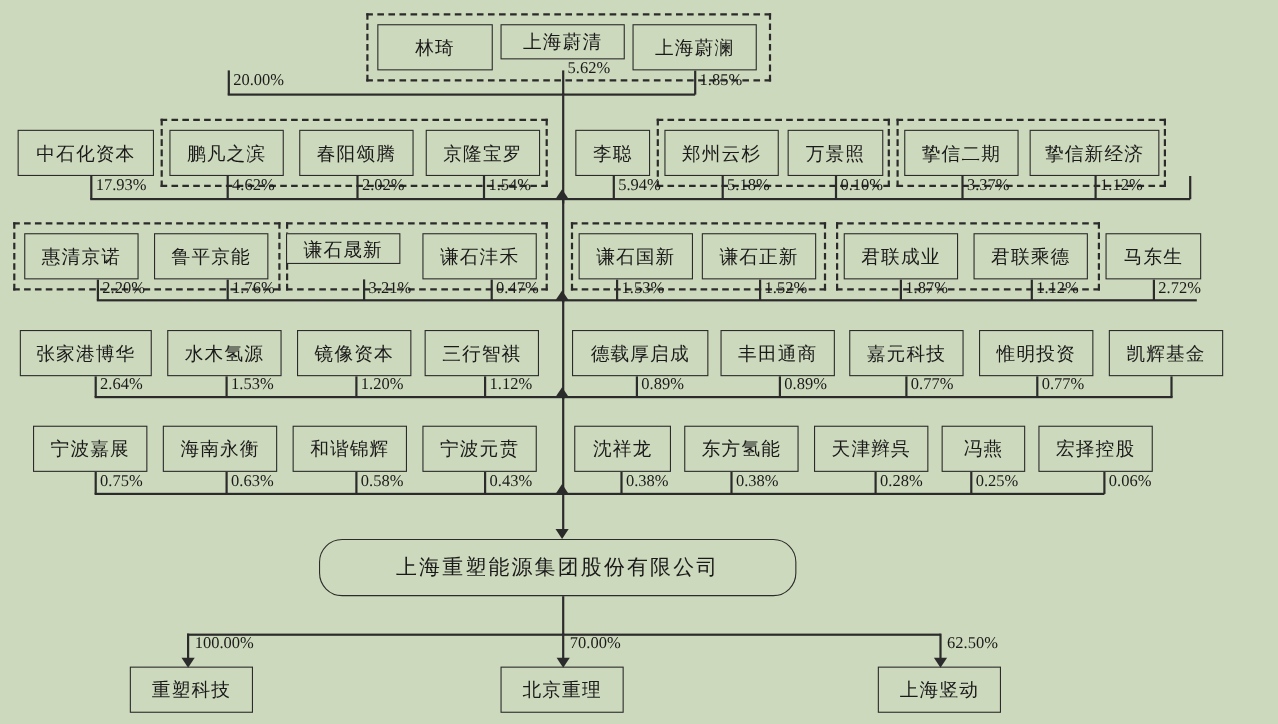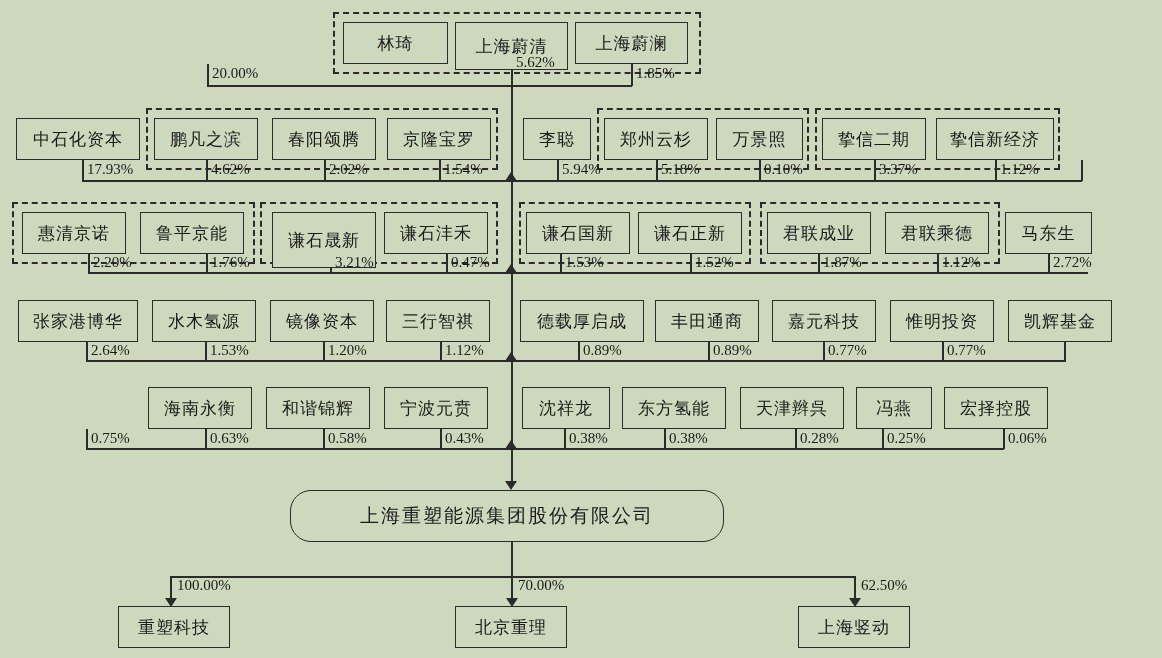--- a/index.html
+++ b/index.html
@@ -71,21 +71,21 @@
 </head>
 <body>
 
 <div id="stage">
 
   <div class="grp" style="left:333px;top:12px;width:368px;height:62px;"></div>
 
   <div class="box" style="left:343px;top:22px;width:105px;height:42px;">
     <span>林琦</span>
   </div>
-  <div class="box" style="left:455px;top:22px;width:113px;height:48px;">
+  <div class="box" style="left:455px;top:22px;width:113px;height:32px;">
     <span>上海蔚清</span>
   </div>
   <div class="box" style="left:575px;top:22px;width:113px;height:42px;">
     <span>上海蔚澜</span>
   </div>
 
   <div class="ln vln" style="left:207px;top:0;width:0;height:0;"></div>
   <div class="ln vln" style="left:207.5px;top:0;height:0;"></div>
   <div class="ln vln" style="left:207.5px;top:0px;height:0px;"></div>
 
@@ -170,21 +170,21 @@
   <div class="grp" style="left:260px;top:202px;width:238px;height:62px;"></div>
   <div class="grp" style="left:519px;top:202px;width:232px;height:62px;"></div>
   <div class="grp" style="left:760px;top:202px;width:240px;height:62px;"></div>
 
   <div class="box" style="left:22px;top:212px;width:104px;height:42px;">
     <span>惠清京诺</span>
   </div>
   <div class="box" style="left:140px;top:212px;width:104px;height:42px;">
     <span>鲁平京能</span>
   </div>
-  <div class="box" style="left:272px;top:212px;width:104px;height:56px;">
+  <div class="box" style="left:260px;top:212px;width:104px;height:28px;align-items:flex-end;">
     <span>谦石晟新</span>
   </div>
   <div class="box" style="left:384px;top:212px;width:104px;height:42px;">
     <span>谦石沣禾</span>
   </div>
   <div class="box" style="left:526px;top:212px;width:104px;height:42px;">
     <span>谦石国新</span>
   </div>
   <div class="box" style="left:638px;top:212px;width:104px;height:42px;">
     <span>谦石正新</span>
@@ -268,20 +268,23 @@
   <div class="pct" style="left:445px;top:342px;">1.12%</div>
   <div class="pct" style="left:583px;top:342px;">0.89%</div>
   <div class="pct" style="left:713px;top:342px;">0.89%</div>
   <div class="pct" style="left:828px;top:342px;">0.77%</div>
   <div class="pct" style="left:947px;top:342px;">0.77%</div>
   <div class="pct" style="left:1069px;top:342px;"></div>
 
   <div class="arrowup" style="left:505px;top:352px;"></div>
   <div class="ln vln" style="left:511px;top:272px;height:91px;"></div>
 
+  <div class="box" style="left:30px;top:387px;width:104px;height:42px;">
+    <span>宁波嘉展</span>
+  </div>
   <div class="box" style="left:148px;top:387px;width:104px;height:42px;">
     <span>海南永衡</span>
   </div>
   <div class="box" style="left:266px;top:387px;width:104px;height:42px;">
     <span>和谐锦辉</span>
   </div>
   <div class="box" style="left:384px;top:387px;width:104px;height:42px;">
     <span>宁波元贲</span>
   </div>
   <div class="box" style="left:522px;top:387px;width:88px;height:42px;">

